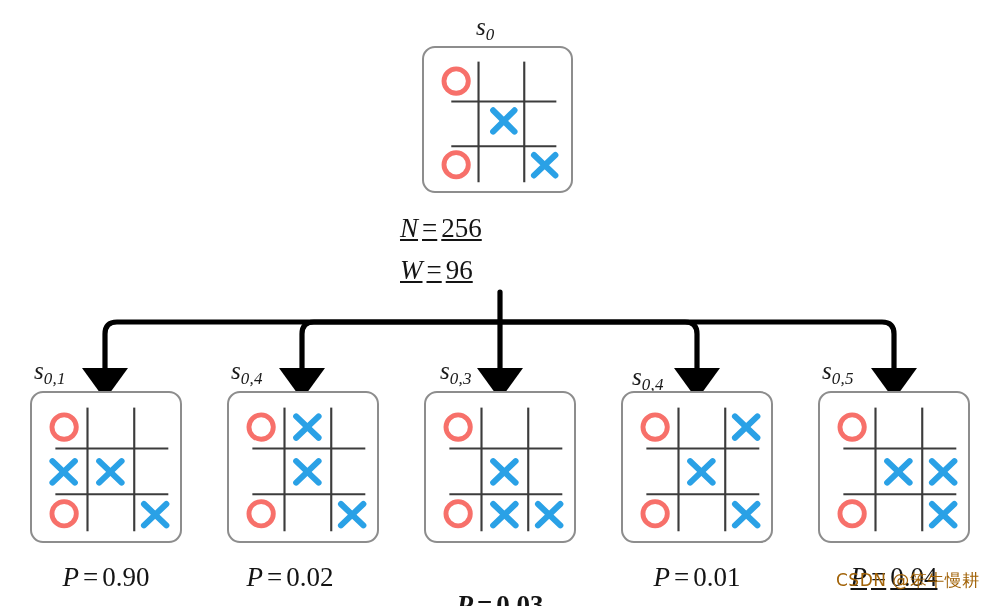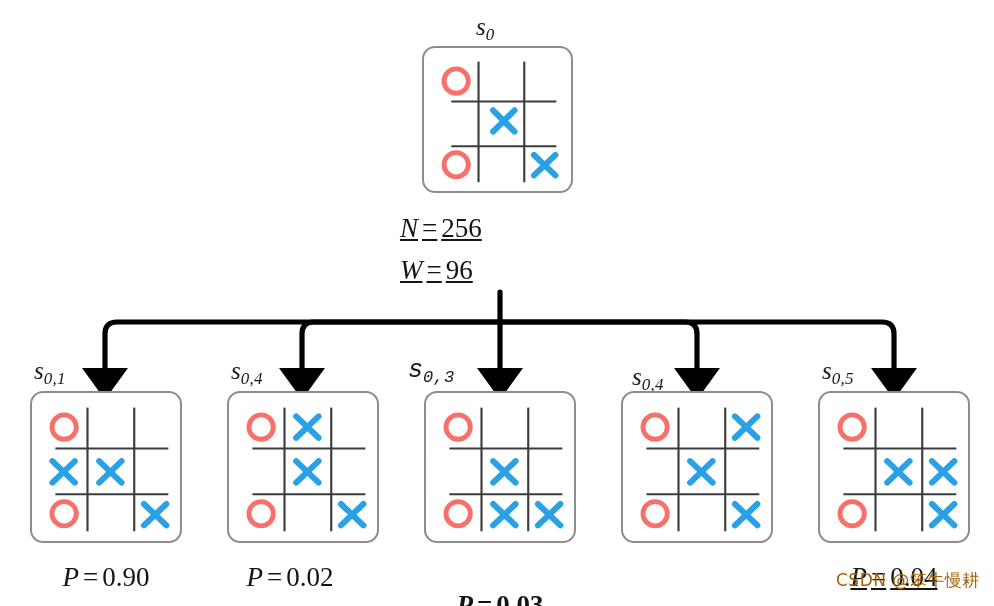--- a/index.html
+++ b/index.html
@@ -221,21 +221,21 @@
       <g stroke="#2aa1e6" stroke-width="6.2" stroke-linecap="round">
         <line x1="115" y1="114" x2="138" y2="136"></line>
         <line x1="138" y1="114" x2="115" y2="136"></line>
       </g>
     </svg>
   </div>
   <div class="prob-label" style="left:202px; top:564px; width:176px;">
     <span class="var">P</span><span class="eq">=</span><span>0.02</span>
   </div>
 
-  <div class="state-label" style="left:408px; top:358px;font-family:Liberation Mono, monospace;">
+  <div class="state-label" style="left:440px; top:358px;">
     <span>s</span><span class="sub">0,3</span>
   </div>
   <div class="board" style="left:424px; top:391px; width:152px; height:152px;">
     <svg class="board-grid" viewBox="0 0 152 152" xmlns="http://www.w3.org/2000/svg">
       <g stroke="#3c3c3c" stroke-width="2.2">
         <line x1="24" y1="57" x2="140" y2="57"></line>
         <line x1="24" y1="104" x2="140" y2="104"></line>
         <line x1="57" y1="15" x2="57" y2="142"></line>
         <line x1="105" y1="15" x2="105" y2="142"></line>
       </g>
@@ -279,20 +279,23 @@
         <line x1="69" y1="70" x2="92" y2="92"></line>
         <line x1="92" y1="70" x2="69" y2="92"></line>
       </g>
       <circle cx="33" cy="124" r="12.5" fill="none" stroke="#f7706a" stroke-width="5"></circle>
       <g stroke="#2aa1e6" stroke-width="6.2" stroke-linecap="round">
         <line x1="115" y1="114" x2="138" y2="136"></line>
         <line x1="138" y1="114" x2="115" y2="136"></line>
       </g>
     </svg>
   </div>
+  <div class="prob-label" style="left:609px; top:564px; width:176px;">
+    <span class="var">P</span><span class="eq">=</span><span>0.01</span>
+  </div>
 
   <div class="state-label" style="left:822px; top:358px;">
     <span>s</span><span class="sub">0,5</span>
   </div>
   <div class="board" style="left:818px; top:391px; width:152px; height:152px;">
     <svg class="board-grid" viewBox="0 0 152 152" xmlns="http://www.w3.org/2000/svg">
       <g stroke="#3c3c3c" stroke-width="2.2">
         <line x1="24" y1="57" x2="140" y2="57"></line>
         <line x1="24" y1="104" x2="140" y2="104"></line>
         <line x1="57" y1="15" x2="57" y2="142"></line>

